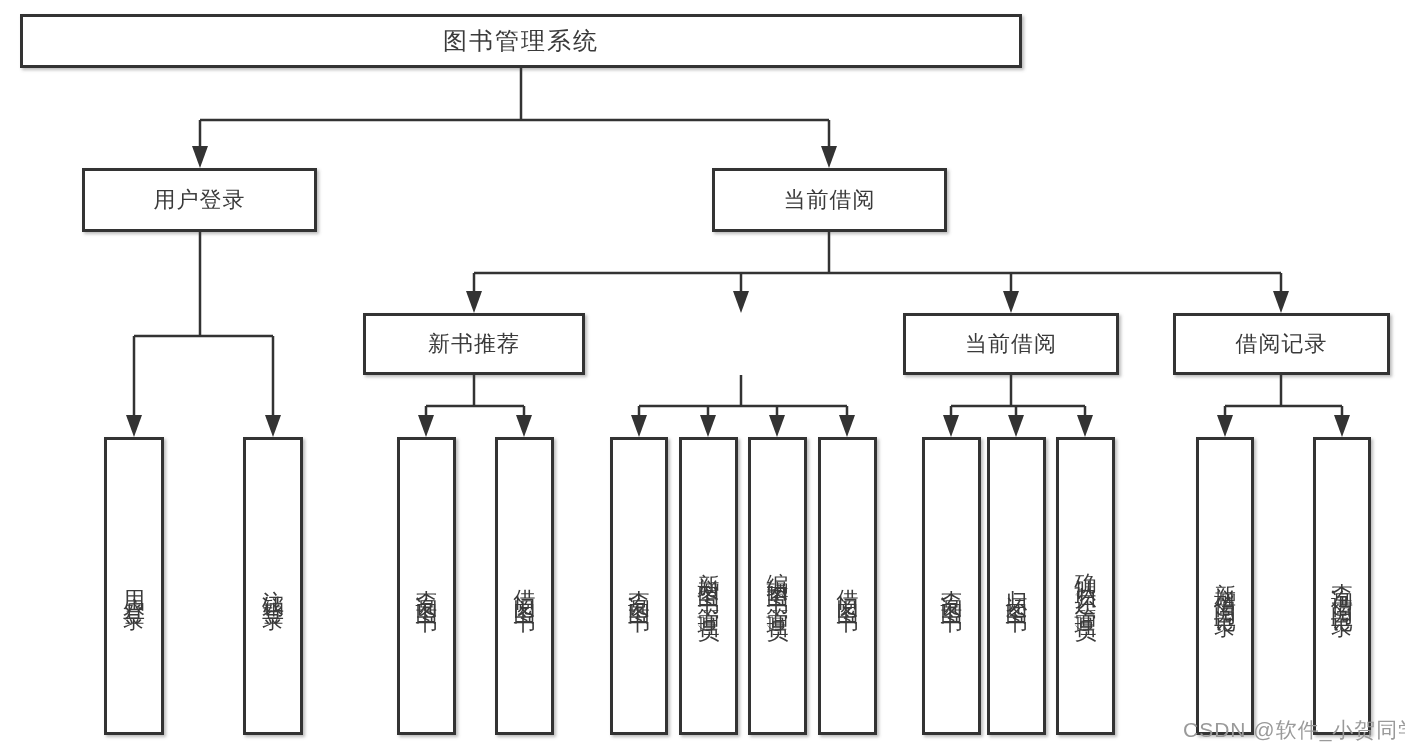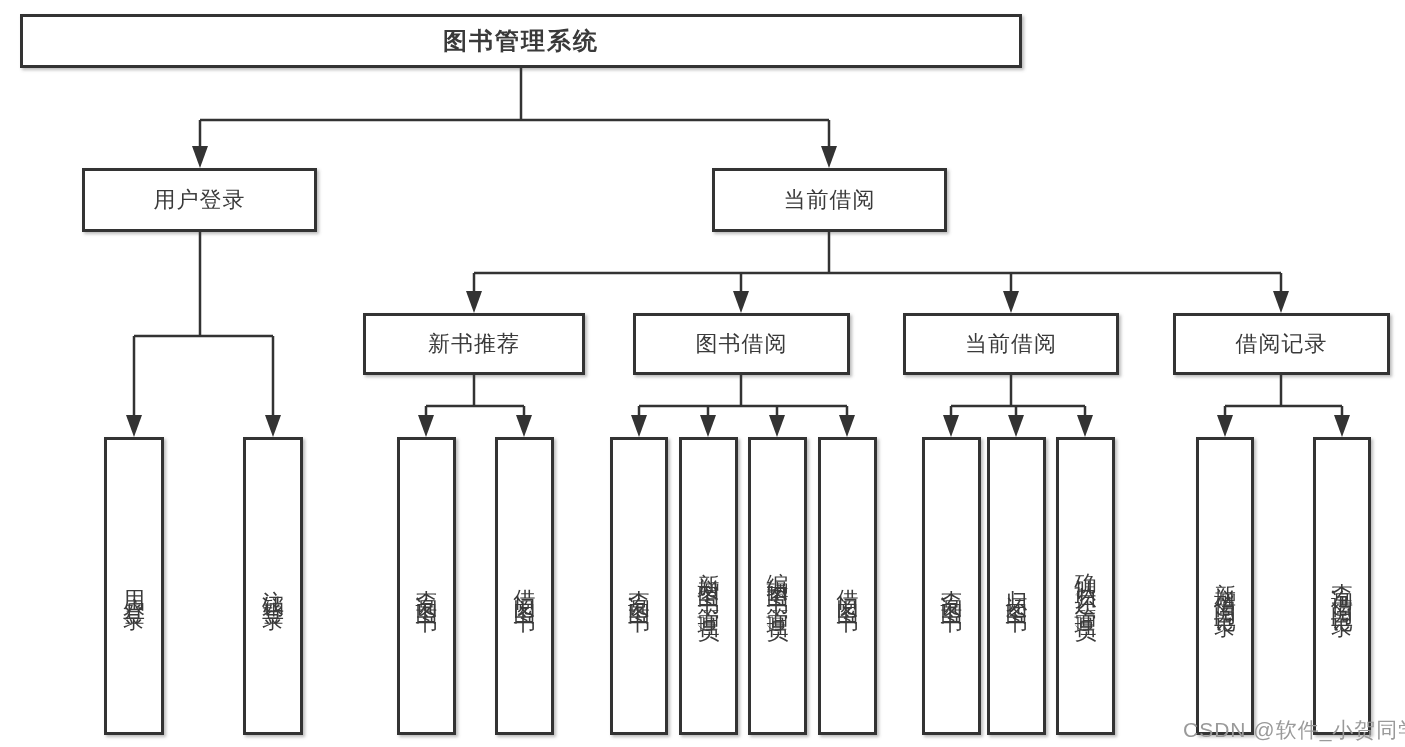--- a/index.html
+++ b/index.html
@@ -124,37 +124,34 @@
       <polygon points="769,415 785,415 777,437"></polygon>
       <polygon points="839,415 855,415 847,437"></polygon>
       <polygon points="943,415 959,415 951,437"></polygon>
       <polygon points="1008,415 1024,415 1016,437"></polygon>
       <polygon points="1077,415 1093,415 1085,437"></polygon>
       <polygon points="1217,415 1233,415 1225,437"></polygon>
       <polygon points="1334,415 1350,415 1342,437"></polygon>
     </g>
   </svg>
 
-  <div class="node hnode root-node" style="left:20px; top:14px; width:1002px; height:54px;font-weight:bold;">
+  <div class="node hnode root-node" style="left:20px; top:14px; width:1002px; height:54px;">
     <span>图书管理系统</span>
   </div>
 
   <div class="node hnode" style="left:82px; top:168px; width:235px; height:64px;">
     <span>用户登录</span>
   </div>
   <div class="node hnode" style="left:712px; top:168px; width:235px; height:64px;">
     <span>当前借阅</span>
   </div>
 
   <div class="node hnode" style="left:363px; top:313px; width:222px; height:62px;">
     <span>新书推荐</span>
   </div>
-  <div class="node hnode" style="left:633px; top:313px; width:217px; height:62px;">
-    <span>图书借阅</span>
-  </div>
   <div class="node hnode" style="left:1173px; top:313px; width:217px; height:62px;">
     <span>借阅记录</span>
   </div>
   <div class="node hnode" style="left:903px; top:313px; width:216px; height:62px;">
     <span>当前借阅</span>
   </div>
 
   <div class="node vnode" style="left:104px; top:437px; width:60px; height:298px;">
     <span>用户登录</span>
   </div>

